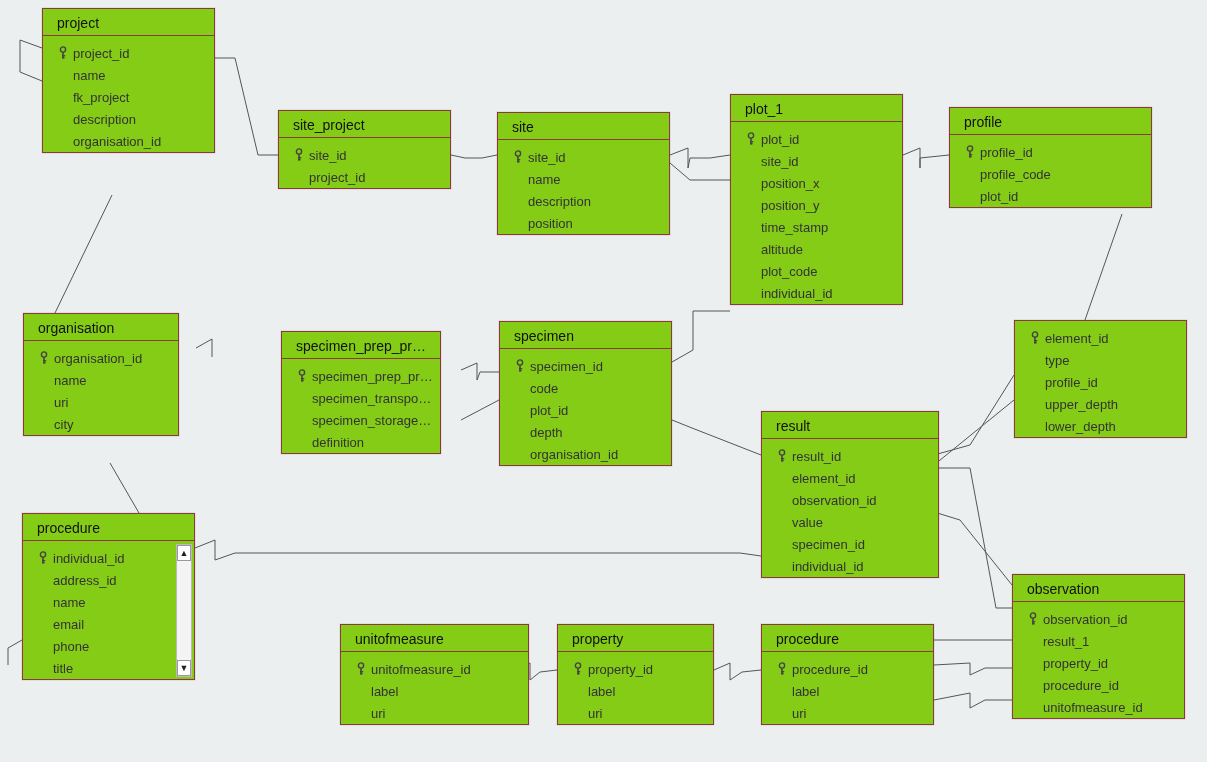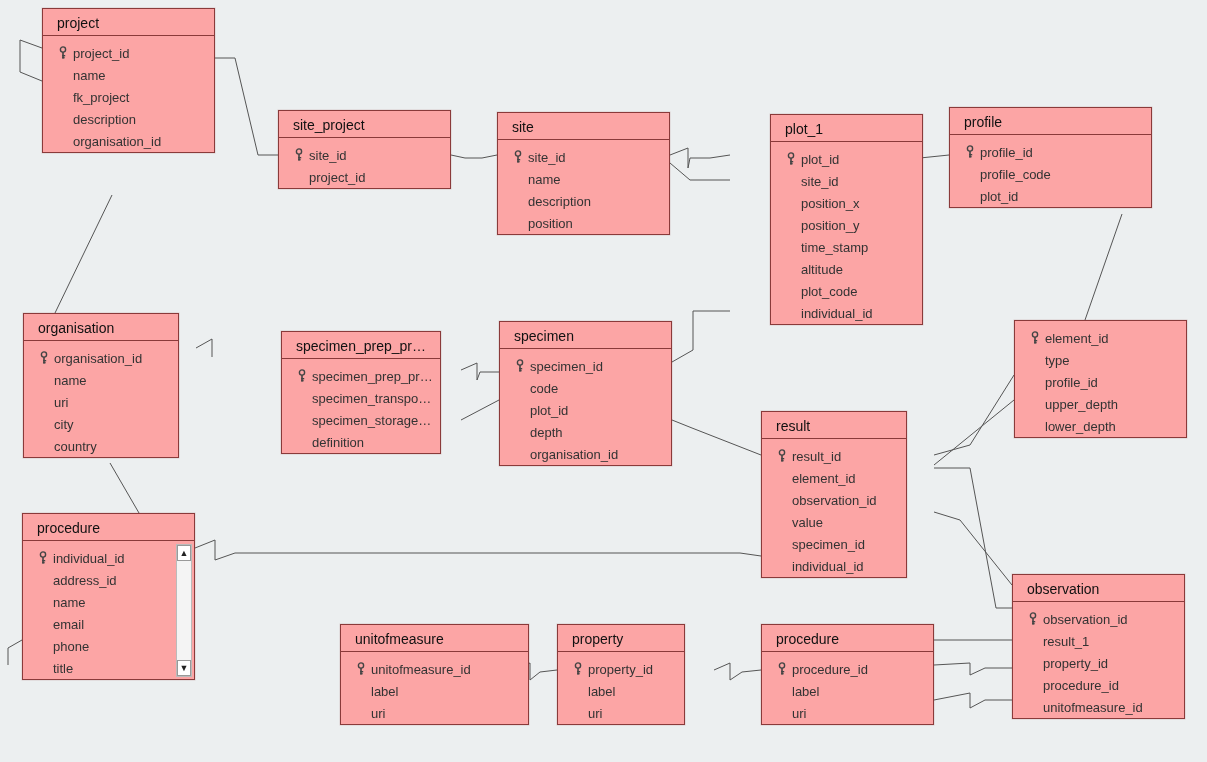--- a/index.html
+++ b/index.html
@@ -19,21 +19,21 @@
     height: 762px;
   }
   svg.connections {
     position: absolute;
     left: 0; top: 0;
     width: 1207px; height: 762px;
     pointer-events: none;
   }
   .table-box {
     position: absolute;
-    background: #fca5a5;
+    background: #84cc16;
     border: 1px solid #8a3a3a;
     box-shadow: 0 0 0 0.5px rgba(138,58,58,0.2);
     box-sizing: border-box;
   }
   .table-header {
     padding: 6px 10px 4px 14px;
     font-size: 14px;
     color: #111;
     border-bottom: 1px solid #8a3a3a;
     white-space: nowrap;
@@ -194,21 +194,21 @@
         <div class="col-row">
           <span class="key-slot"></span>
           <span class="col-name">description</span>
         </div>
         <div class="col-row">
           <span class="key-slot"></span>
           <span class="col-name">position</span>
         </div>
       </div>
     </div>
-    <div class="table-box" style="left: 730px; top: 114px; width: 153px; margin-left: 40px;">
+    <div class="table-box" style="left: 730px; top: 94px; width: 173px;">
       <div class="table-header">plot_1</div>
       <div class="table-body">
         <div class="col-row">
           <span class="key-slot">
             <svg width="10" height="14" viewBox="0 0 10 14">
               <circle cx="5" cy="3.5" r="2.6" fill="none" stroke="#444" stroke-width="1.4"></circle>
               <rect x="4.2" y="6" width="1.6" height="6.5" fill="#444"></rect>
               <rect x="4.2" y="9" width="3" height="1.4" fill="#444"></rect>
               <rect x="4.2" y="11" width="2.4" height="1.4" fill="#444"></rect>
             </svg>
@@ -288,24 +288,20 @@
           <span class="col-name">name</span>
         </div>
         <div class="col-row">
           <span class="key-slot"></span>
           <span class="col-name">uri</span>
         </div>
         <div class="col-row">
           <span class="key-slot"></span>
           <span class="col-name">city</span>
         </div>
-        <div class="col-row">
-          <span class="key-slot"></span>
-          <span class="col-name">country</span>
-        </div>
       </div>
     </div>
     <div class="table-box" style="left: 281px; top: 331px; width: 160px;">
       <div class="table-header">specimen_prep_proc...</div>
       <div class="table-body">
         <div class="col-row">
           <span class="key-slot">
             <svg width="10" height="14" viewBox="0 0 10 14">
               <circle cx="5" cy="3.5" r="2.6" fill="none" stroke="#444" stroke-width="1.4"></circle>
               <rect x="4.2" y="6" width="1.6" height="6.5" fill="#444"></rect>
@@ -354,21 +350,21 @@
         <div class="col-row">
           <span class="key-slot"></span>
           <span class="col-name">depth</span>
         </div>
         <div class="col-row">
           <span class="key-slot"></span>
           <span class="col-name">organisation_id</span>
         </div>
       </div>
     </div>
-    <div class="table-box" style="left: 761px; top: 411px; width: 146px;">
+    <div class="table-box" style="left: 761px; top: 411px; width: 178px;">
       <div class="table-header">result</div>
       <div class="table-body">
         <div class="col-row">
           <span class="key-slot">
             <svg width="10" height="14" viewBox="0 0 10 14">
               <circle cx="5" cy="3.5" r="2.6" fill="none" stroke="#444" stroke-width="1.4"></circle>
               <rect x="4.2" y="6" width="1.6" height="6.5" fill="#444"></rect>
               <rect x="4.2" y="9" width="3" height="1.4" fill="#444"></rect>
               <rect x="4.2" y="11" width="2.4" height="1.4" fill="#444"></rect>
             </svg>
@@ -485,21 +481,21 @@
         <div class="col-row">
           <span class="key-slot"></span>
           <span class="col-name">label</span>
         </div>
         <div class="col-row">
           <span class="key-slot"></span>
           <span class="col-name">uri</span>
         </div>
       </div>
     </div>
-    <div class="table-box" style="left: 557px; top: 624px; width: 128px;">
+    <div class="table-box" style="left: 557px; top: 624px; width: 157px;">
       <div class="table-header">property</div>
       <div class="table-body">
         <div class="col-row">
           <span class="key-slot">
             <svg width="10" height="14" viewBox="0 0 10 14">
               <circle cx="5" cy="3.5" r="2.6" fill="none" stroke="#444" stroke-width="1.4"></circle>
               <rect x="4.2" y="6" width="1.6" height="6.5" fill="#444"></rect>
               <rect x="4.2" y="9" width="3" height="1.4" fill="#444"></rect>
               <rect x="4.2" y="11" width="2.4" height="1.4" fill="#444"></rect>
             </svg>

